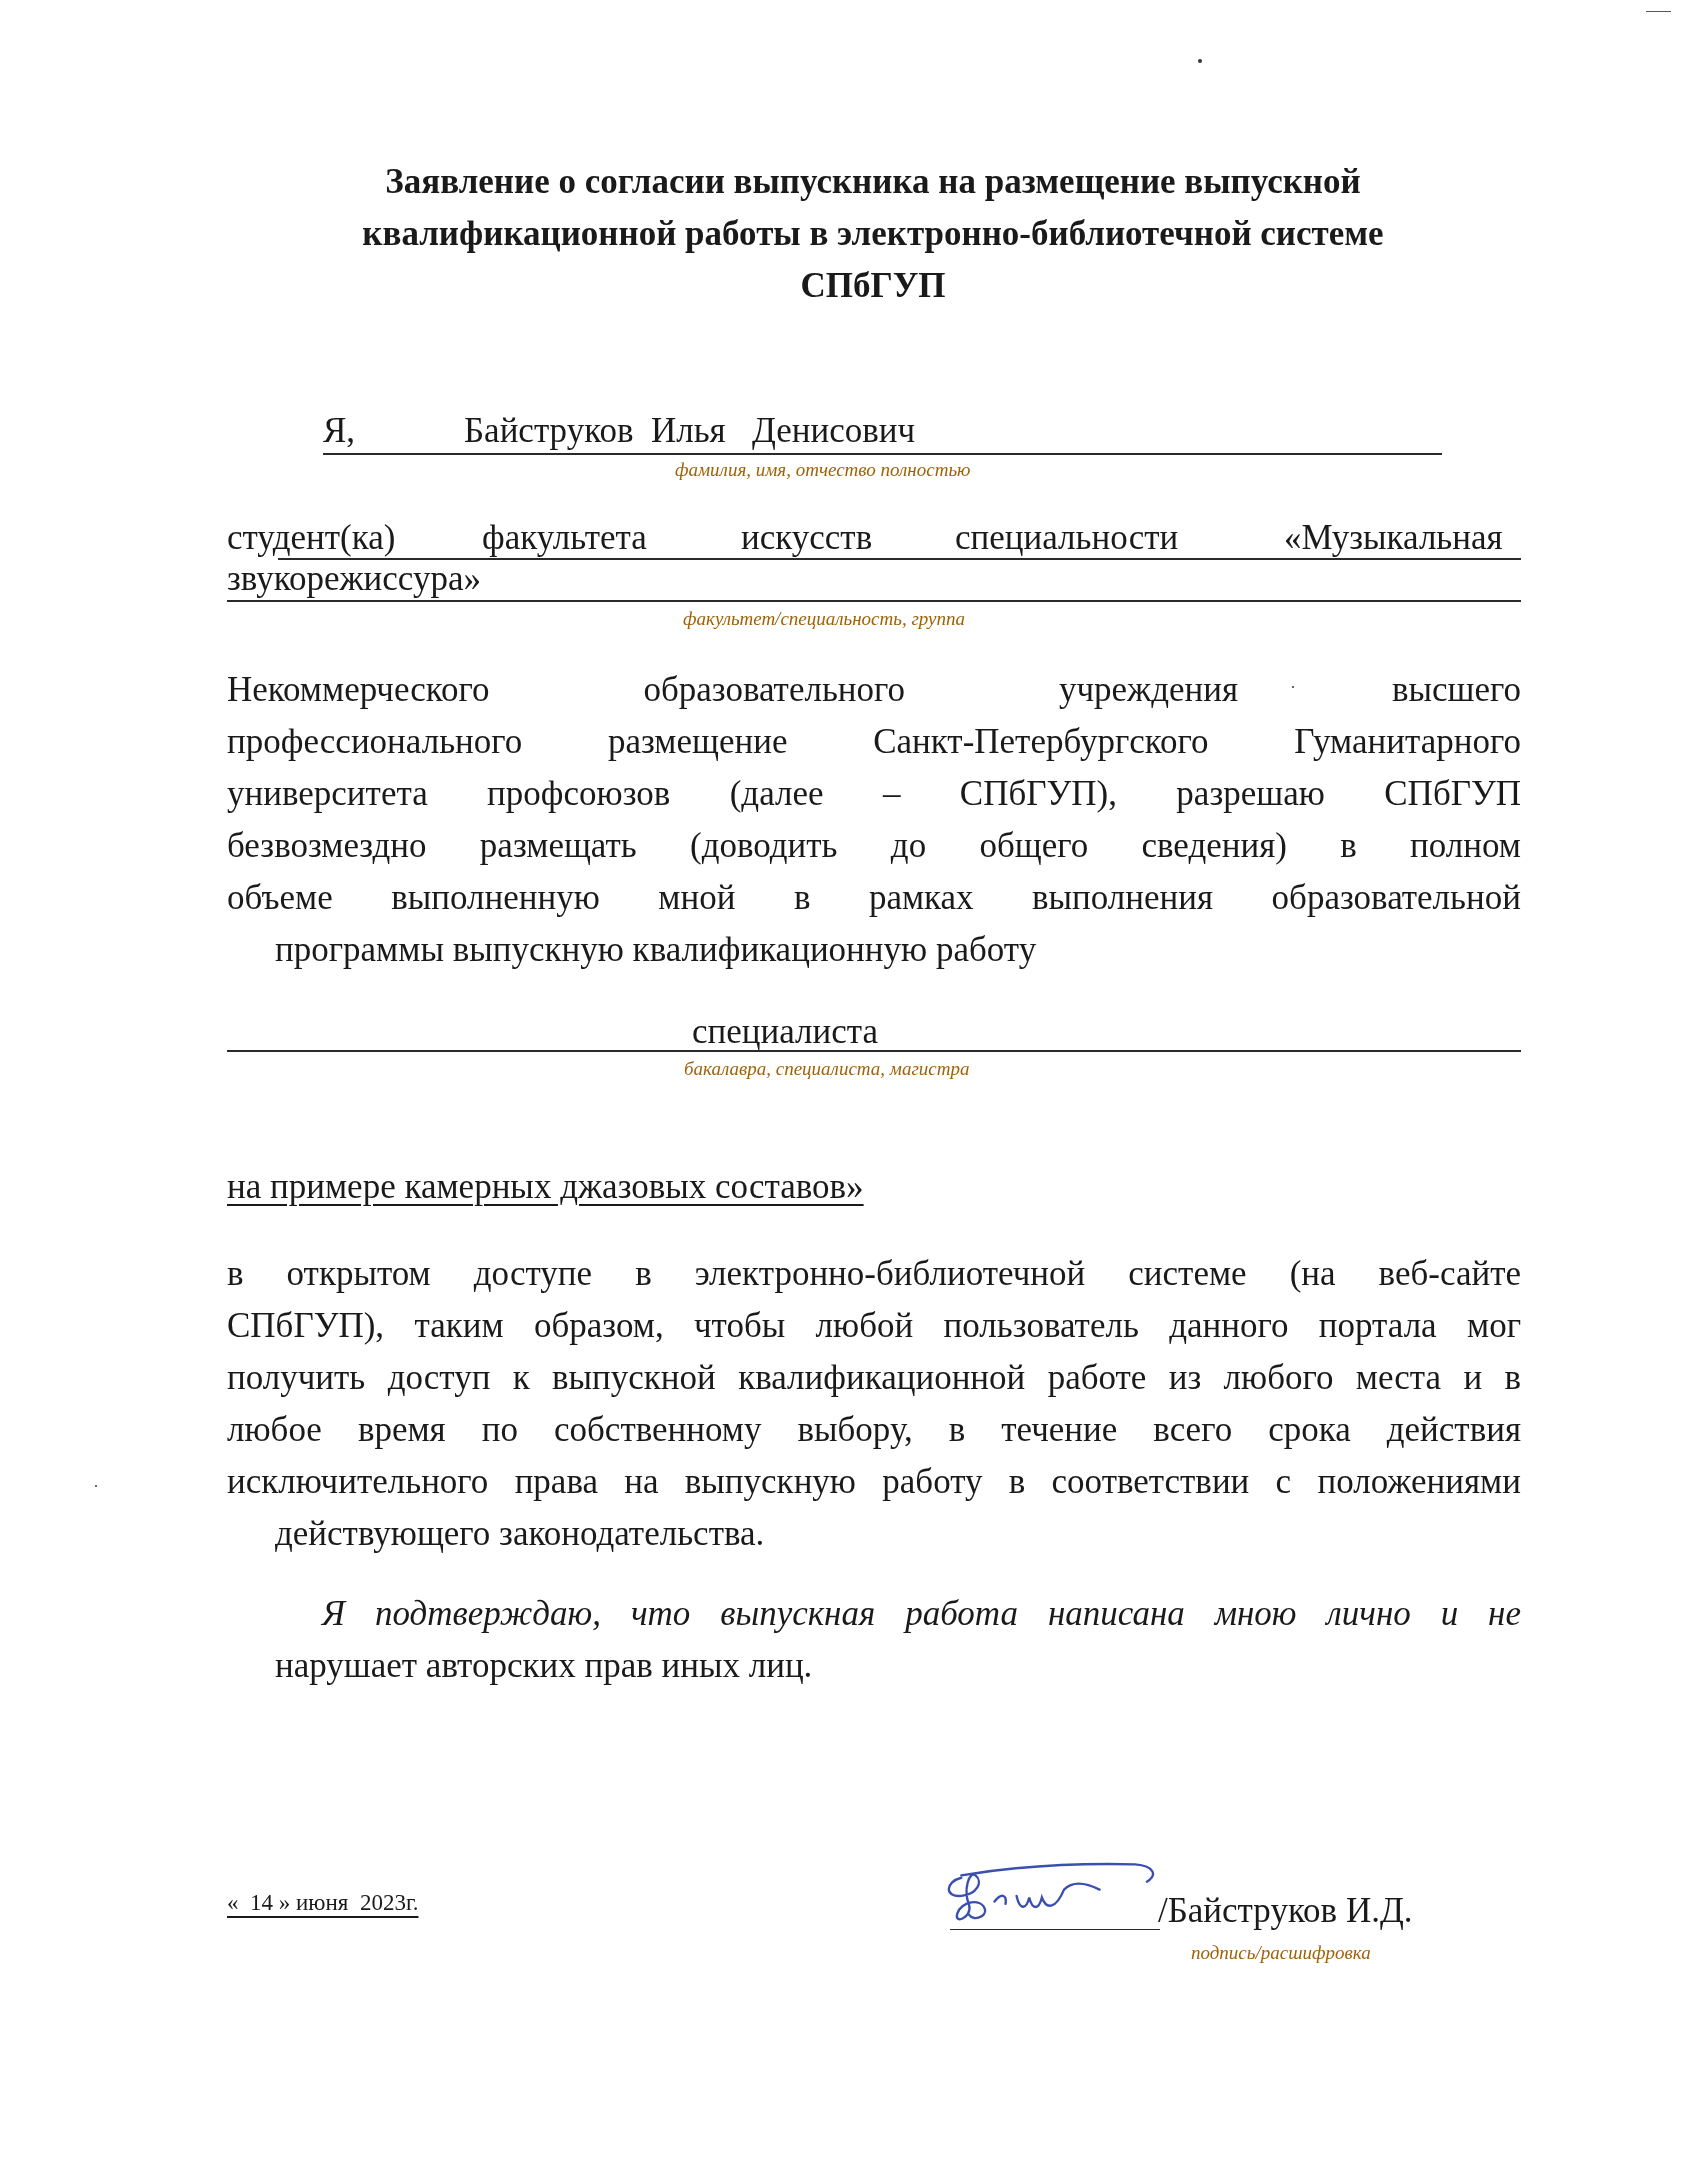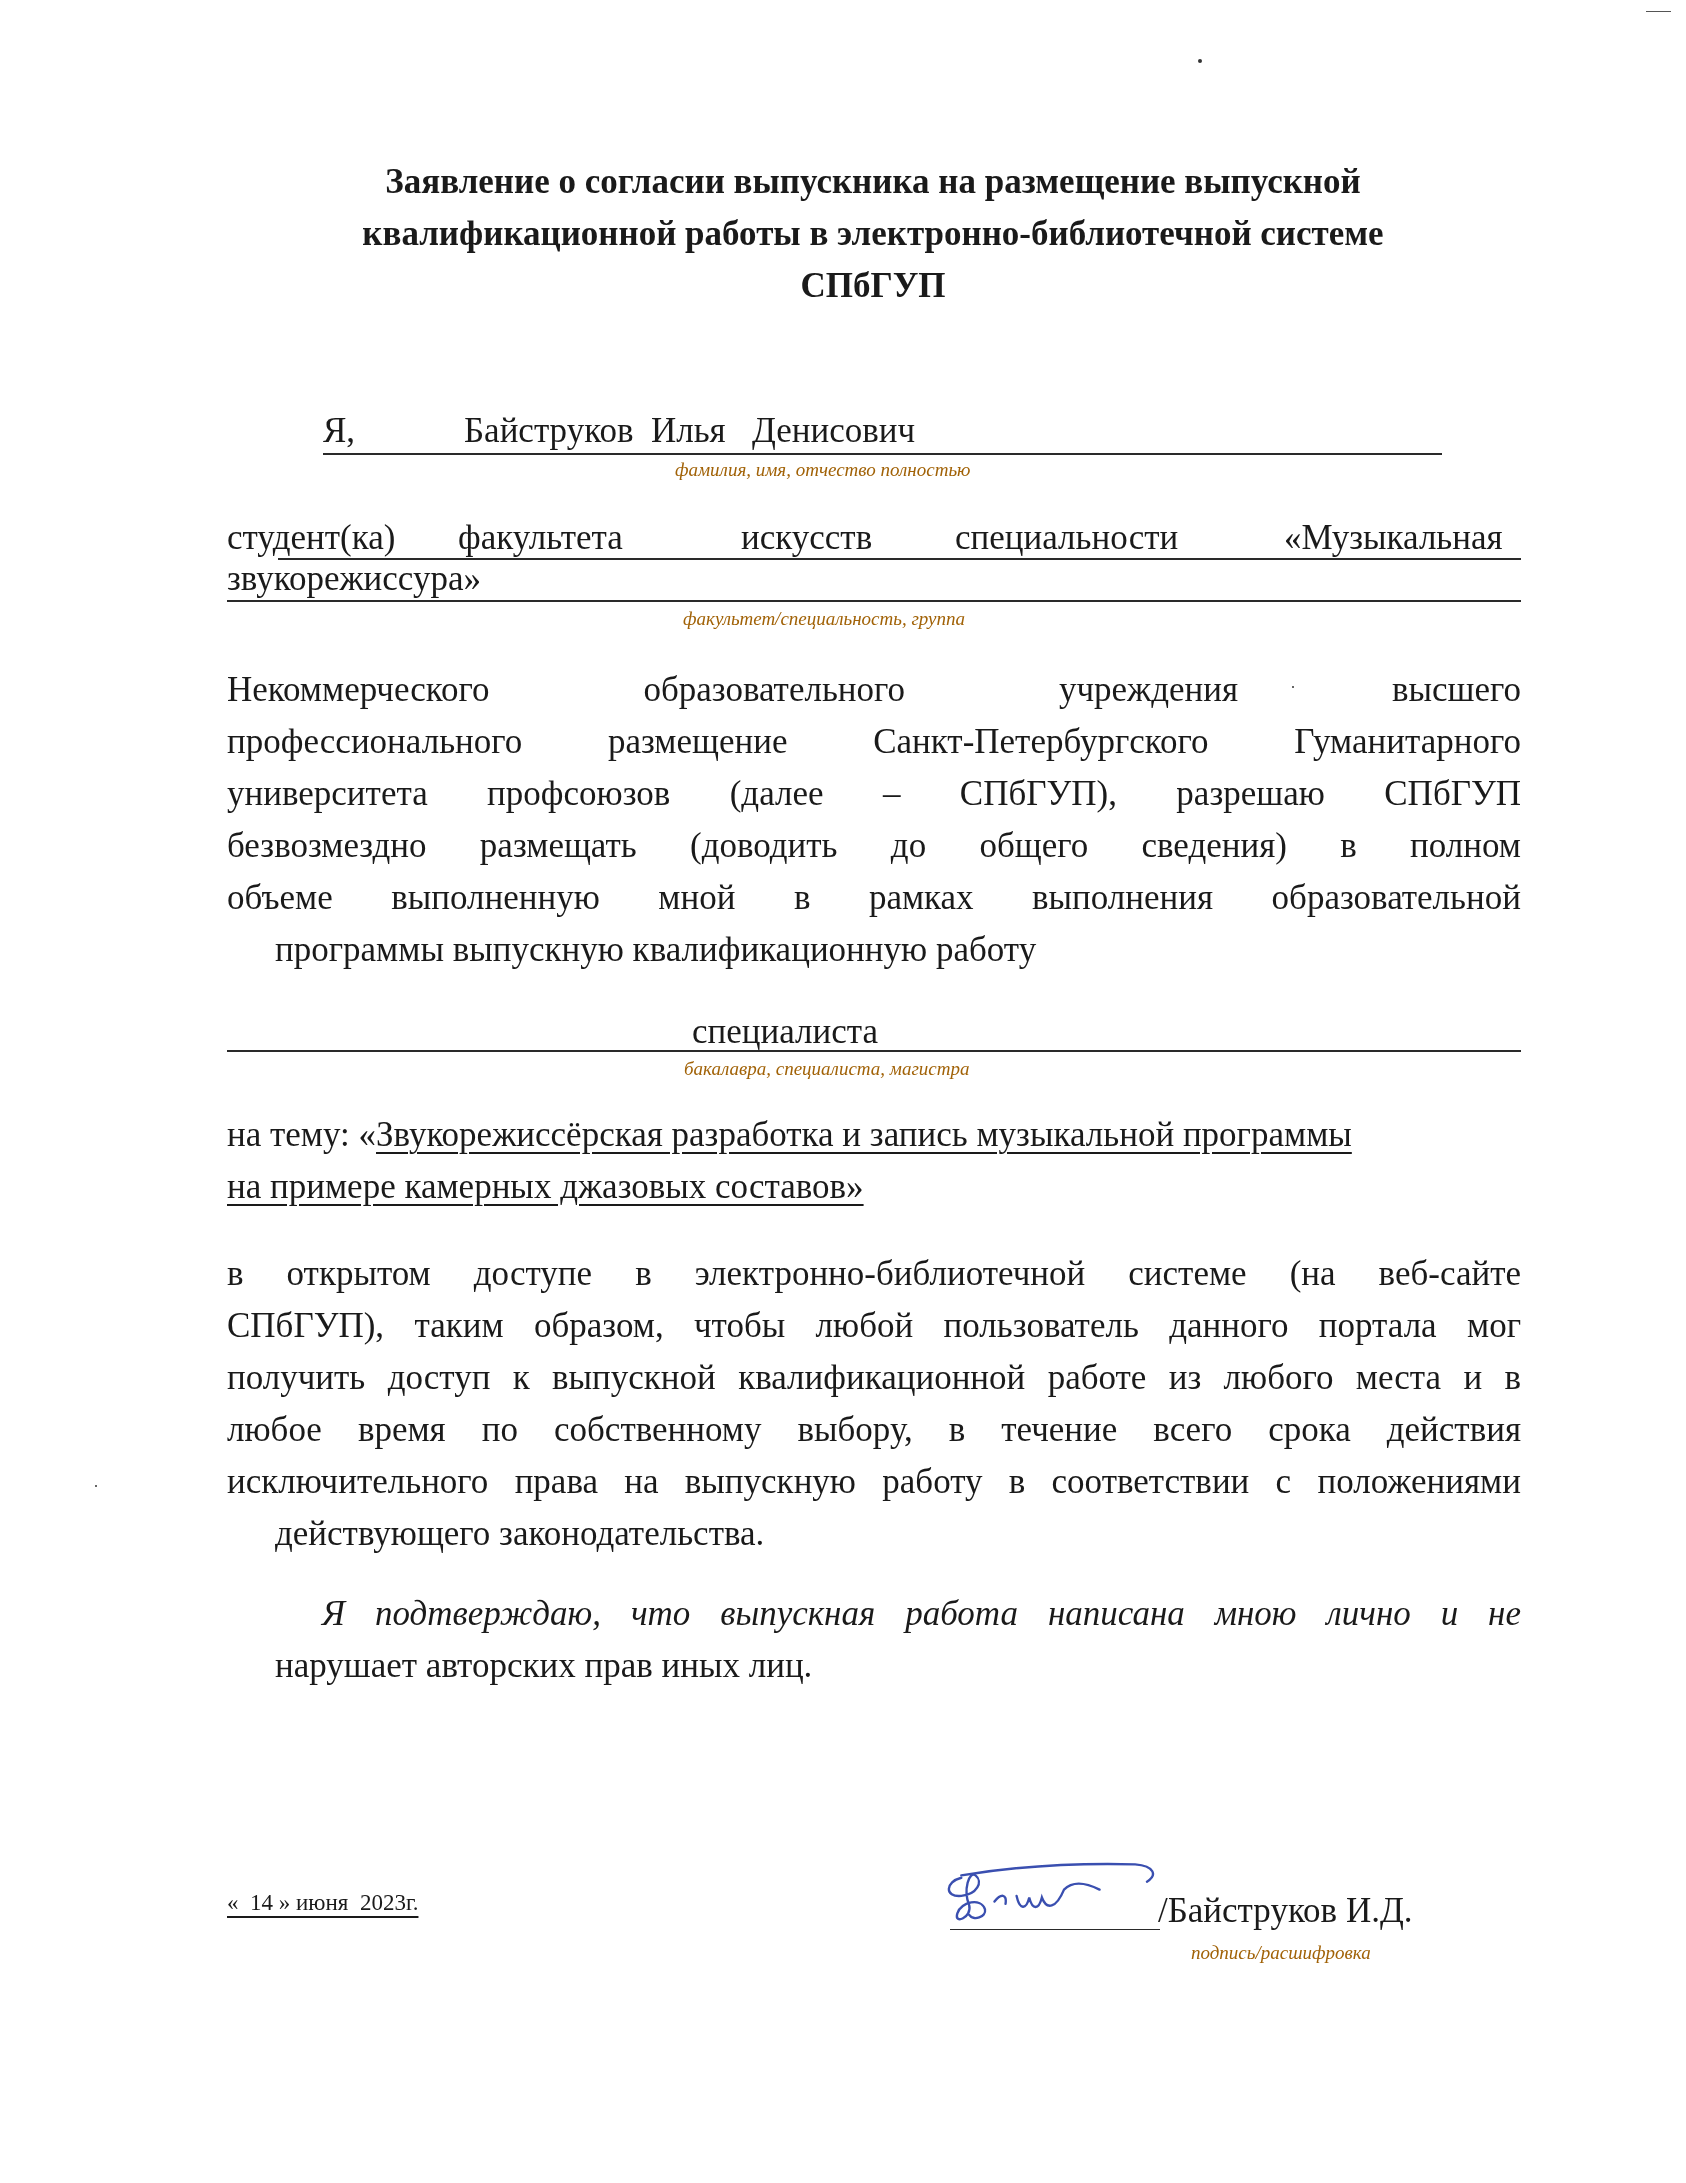--- a/index.html
+++ b/index.html
@@ -97,21 +97,21 @@
     <div>СПбГУП</div>
   </div>
 
   <div class="abs" style="left:323px;top:411px;font-size:35px;">Я,</div>
   <div class="abs" style="left:464px;top:411px;font-size:35px;white-space:pre;">Байструков  Илья   Денисович</div>
   <div class="uline" style="left:323px;width:1119px;top:453px;"></div>
   <div class="caption" style="left:675px;top:459px;">фамилия, имя, отчество полностью</div>
 
   <div class="line-row" style="top:518px;">
     <span class="abs" style="left:0;">студент(ка)</span>
-    <span class="abs" style="left:231px;text-align:right;">факультета</span>
+    <span class="abs" style="left:255px;text-align:right;">факультета</span>
     <span class="abs" style="left:514px;">искусств</span>
     <span class="abs" style="left:728px;">специальности</span>
     <span class="abs" style="left:1057px;">«Музыкальная</span>
   </div>
   <div class="uline" style="left:278px;width:1243px;top:558px;"></div>
   <div class="abs" style="left:227px;top:559px;font-size:35px;">звукорежиссура»</div>
   <div class="uline" style="left:227px;width:1294px;top:600px;"></div>
   <div class="caption" style="left:683px;top:608px;">факультет/специальность, группа</div>
 
   <div class="para" style="top:664px;">
@@ -120,23 +120,20 @@
     <span class="ln">университета профсоюзов (далее – СПбГУП), разрешаю СПбГУП</span>
     <span class="ln">безвозмездно размещать (доводить до общего сведения) в полном</span>
     <span class="ln">объеме выполненную мной в рамках выполнения образовательной</span>
     <span class="ln last">программы выпускную квалификационную работу</span>
   </div>
 
   <div class="abs" style="left:692px;top:1012px;font-size:35px;">специалиста</div>
   <div class="uline" style="left:227px;width:1294px;top:1050px;"></div>
   <div class="caption" style="left:684px;top:1058px;">бакалавра, специалиста, магистра</div>
 
-  <div class="abs" style="left:227px;top:1115px;font-size:35px;">
-    <span>на тему: «</span><span class="u">Звукорежиссёрская разработка и запись музыкальной программы</span>
-  </div>
   <div class="abs" style="left:227px;top:1167px;font-size:35px;">
     <span class="u">на примере камерных джазовых составов»</span>
   </div>
 
   <div class="para" style="top:1248px;">
     <span class="ln">в открытом доступе в электронно-библиотечной системе (на веб-сайте</span>
     <span class="ln">СПбГУП), таким образом, чтобы любой пользователь данного портала мог</span>
     <span class="ln">получить доступ к выпускной квалификационной работе из любого места и в</span>
     <span class="ln">любое время по собственному выбору, в течение всего срока действия</span>
     <span class="ln">исключительного права на выпускную работу в соответствии с положениями</span>

